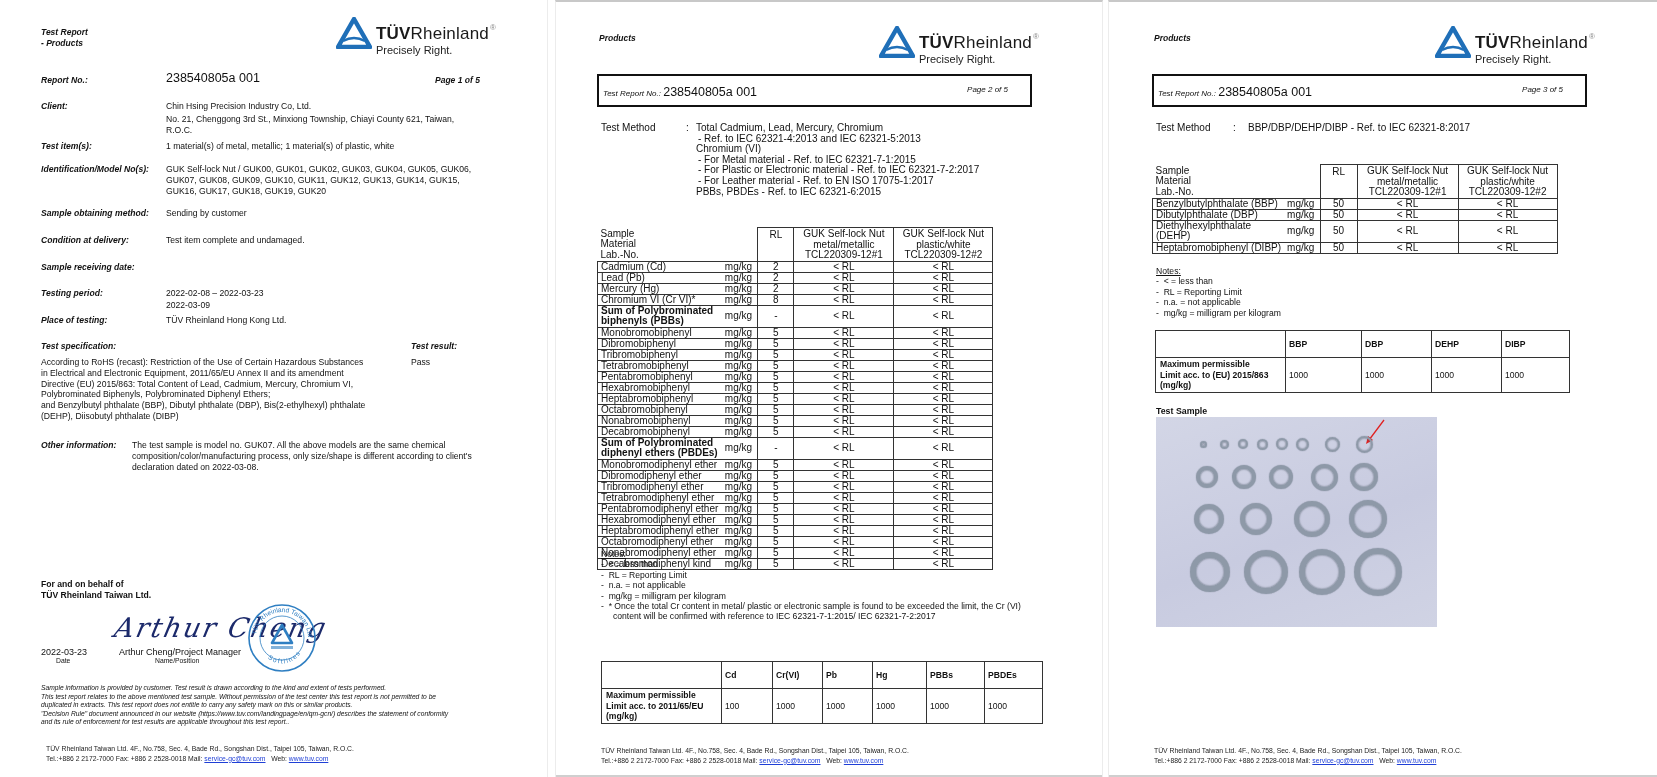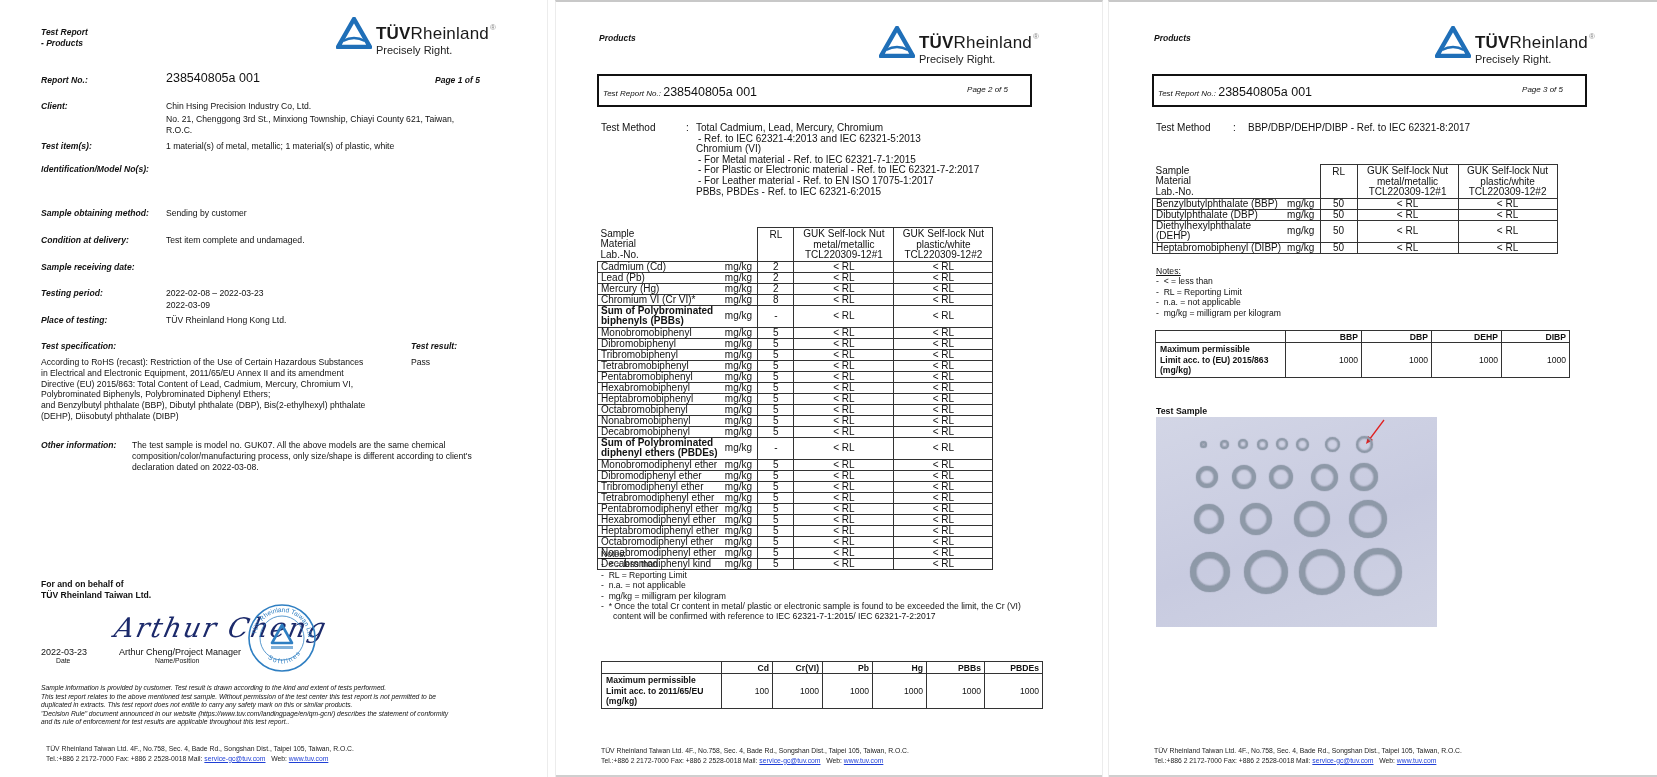--- a/index.html
+++ b/index.html
@@ -47,21 +47,21 @@
   table.res tr.head td { border-bottom: 1px solid #333; vertical-align: top; line-height: 11px; padding-top: 1px; }
   table.res tr.head td.nob { border-left: none; border-top: none; }
   table.res td.name { border-right: none; }
   table.res td.unit { border-left: none; }
   table.res td b { font-weight: bold; }
 
   .notes { position: absolute; font-size: 8.6px; line-height: 10.4px; }
   .notes u { text-decoration: underline; }
 
   table.lim { position: absolute; border-collapse: collapse; font-size: 8.6px; }
-  table.lim td { border: 1px solid #333; text-align: right; padding: 0 3px; }
+  table.lim td { border: 1px solid #333; text-align: left; padding: 8px 3px; }
   table.lim tr.h td { height: 12px; font-weight: bold; }
   table.lim td.lab { text-align: left; font-weight: bold; line-height: 10.5px; padding: 1px 4px; }
 
   .photo { position: absolute; background: linear-gradient(160deg, #d3d6e6 0%, #c8cbe0 55%, #d0d3e4 100%); overflow: hidden; }
   .nut { position: absolute; border-radius: 50%; border-style: solid; border-color: #8e99a8; box-shadow: inset 0 0 2px #5a6472, 0 0 1px #6a7484; background: transparent; }
 </style>
 </head>
 <body>
 
 <div class="page p1">
@@ -87,20 +87,25 @@
   <div class="val" style="top:101px;">Chin Hsing Precision Industry Co, Ltd.</div>
   <div class="val" style="top:114px;">
     <div>No. 21, Chenggong 3rd St., Minxiong Township, Chiayi County  621, Taiwan,</div>
     <div>R.O.C.</div>
   </div>
 
   <div class="lbl" style="top:141px;">Test item(s):</div>
   <div class="val" style="top:141px;">1 material(s) of metal, metallic; 1 material(s) of plastic, white</div>
 
   <div class="lbl" style="top:164px;">Identification/Model No(s):</div>
+  <div class="val" style="top:164px;">
+    <div>GUK Self-lock Nut / GUK00, GUK01, GUK02, GUK03, GUK04, GUK05, GUK06,</div>
+    <div>GUK07, GUK08, GUK09, GUK10, GUK11, GUK12, GUK13, GUK14, GUK15,</div>
+    <div>GUK16, GUK17, GUK18, GUK19, GUK20</div>
+  </div>
 
   <div class="lbl" style="top:208px;">Sample obtaining method:</div>
   <div class="val" style="top:208px;">Sending by customer</div>
 
   <div class="lbl" style="top:235px;">Condition at delivery:</div>
   <div class="val" style="top:235px;">Test item complete and undamaged.</div>
 
   <div class="lbl" style="top:262px;">Sample receiving date:</div>
   <div class="val" style="top:260px;margin-top:40px;">2022-03-09</div>
 

